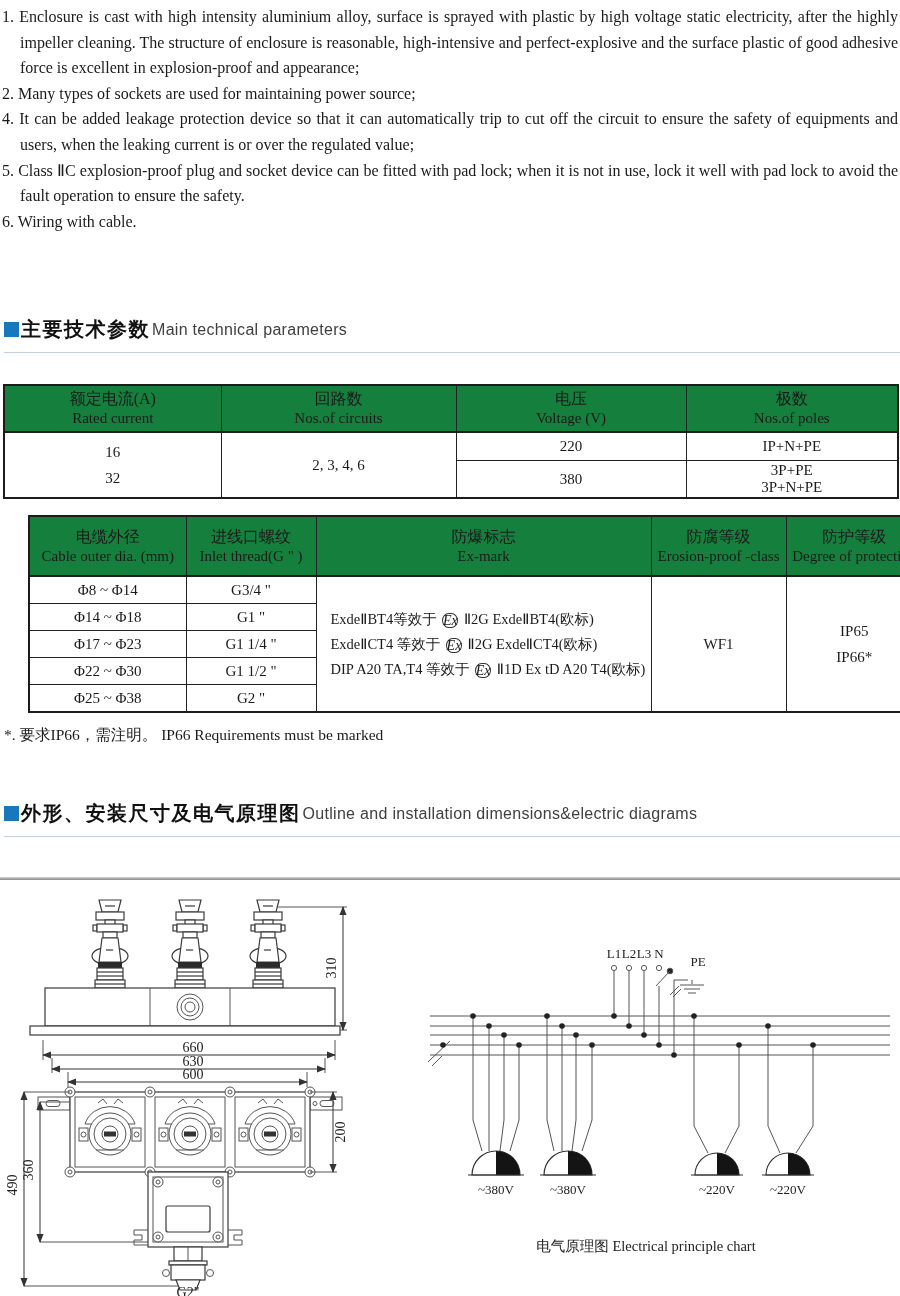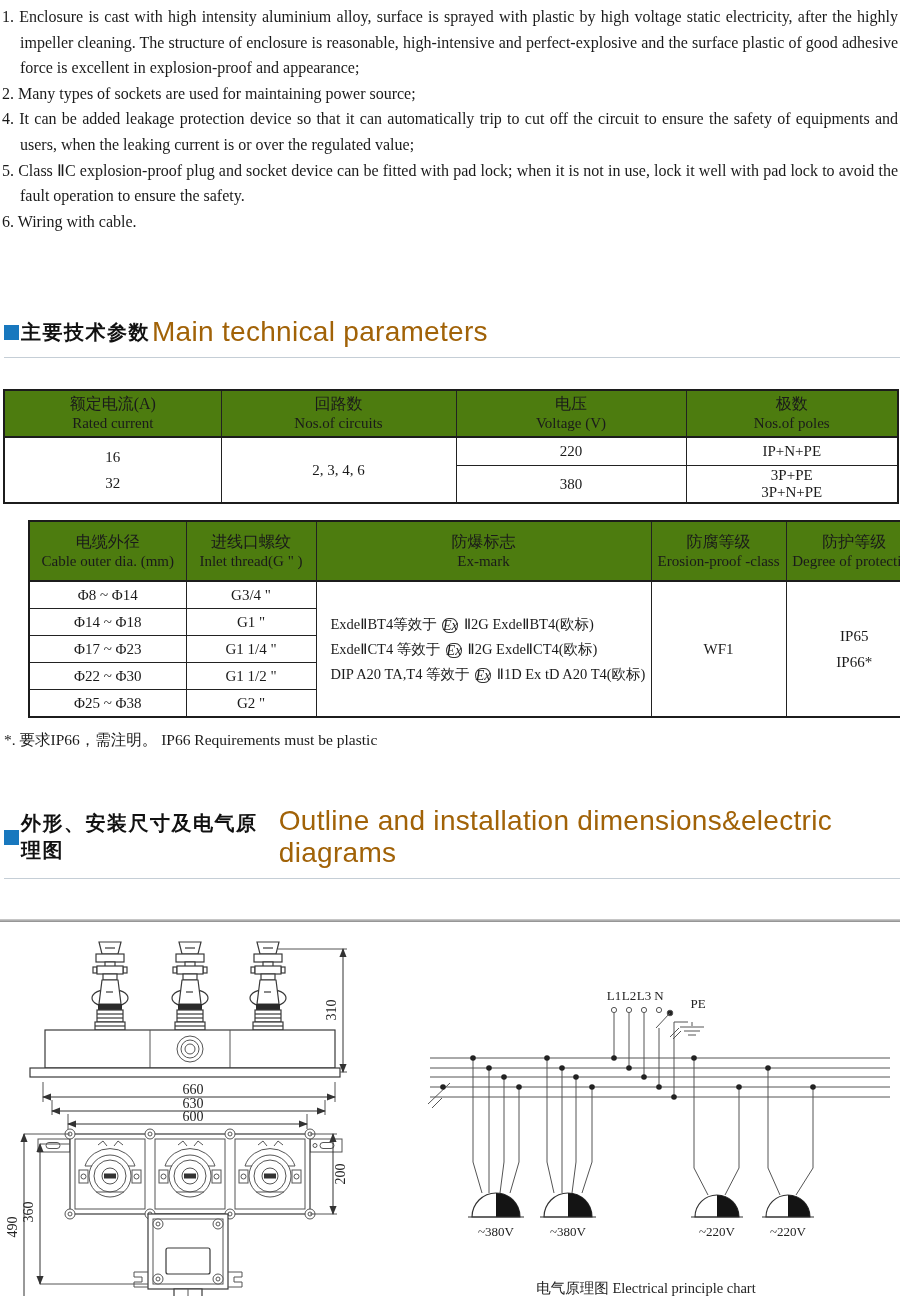--- a/index.html
+++ b/index.html
@@ -9,27 +9,27 @@
   .features{height:258px;padding:4px 2px 0 2px;font-size:16px;line-height:25.6px;
             text-align:justify;overflow:hidden;}
   .feature{padding-left:18px;text-indent:-18px;}
   
   .section-header{display:flex;align-items:center;gap:2px;margin:54px 0 0 4px;
       padding-bottom:9px;border-bottom:1px solid #c5ced6;
       font-family:"Liberation Sans", sans-serif;}
   .section-header.second{}
   .sq{width:15px;height:15px;background:#1878be;flex:0 0 auto;}
   .sh-zh{font-weight:bold;font-size:20px;letter-spacing:1.5px;color:#111;}
-  .sh-en{font-size:28px;color:#a16207;letter-spacing:.3px;}
+  .sh-en{font-size:16px;color:#404040;letter-spacing:.3px;}
   
   table{border-collapse:collapse;table-layout:fixed;margin-left:3px;width:894px;}
   td{border:1px solid #222;text-align:center;vertical-align:middle;
      font-size:15px;padding:0 4px;}
   table{border:2px solid #1c1c1c;}
-  tr.thead td{background:#4d7c0f;border-bottom:2px solid #1c1c1c;}
+  tr.thead td{background:#15803d;border-bottom:2px solid #1c1c1c;}
   .t1{margin-top:31px;}
   .t2{margin-top:16px;margin-left:28px;}
   .hzh{font-size:16px;line-height:20px;}
   .hen{font-size:15px;line-height:19px;}
   .t1 tr.thead td{height:45px;}
   .t1 tr.r1 td{height:27px;}
   .t1 tr.r2 td{height:36px;line-height:17px;}
   .cur-cell div{line-height:26px;}
   .t2 tr.thead td{height:58px;}
   .t2 tr.brow td{height:26px;}
@@ -176,21 +176,21 @@
       <td>Φ22 ~ Φ30</td>
       <td>G1 1/2 "</td>
     </tr>
     <tr class="brow">
       <td>Φ25 ~ Φ38</td>
       <td>G2 "</td>
     </tr>
   </tbody>
     </table>
 
-  <div class="footnote">*. 要求IP66，需注明。   IP66 Requirements must be plastic</div>
+  <div class="footnote">*. 要求IP66，需注明。   IP66 Requirements must be marked</div>
 
   <div class="section-header second">
     <span class="sq"></span>
     <span class="sh-zh">外形、安装尺寸及电气原理图</span>
     <span class="sh-en">Outline and installation dimensions&amp;electric diagrams</span>
   </div>
 
   <div class="separator"></div>
 
   <div class="diagrams">

